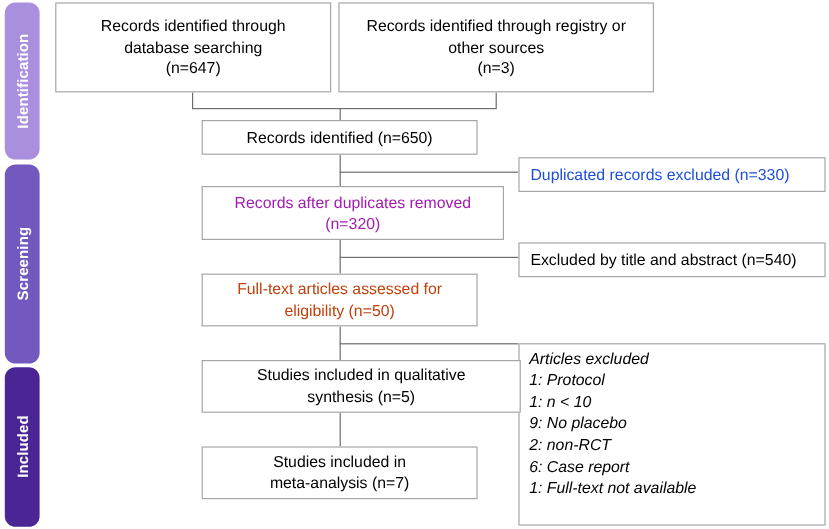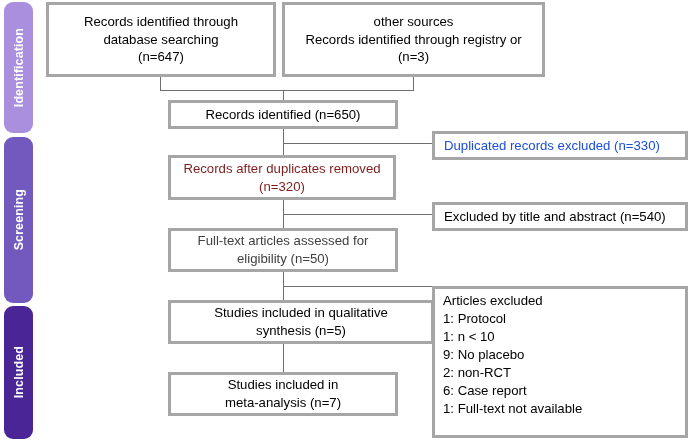--- a/index.html
+++ b/index.html
@@ -32,21 +32,21 @@
   }
   .stage-band span {
     writing-mode: vertical-rl;
     transform: rotate(180deg);
     white-space: nowrap;
   }
   .pbox {
     position: absolute;
     box-sizing: border-box;
     background: #ffffff;
-    border: 3px solid #1d4ed8;
+    border: 1px solid #1d4ed8;
     color: #000000;
     font-size: 13.2px;
     line-height: 1.36;
     display: flex;
     align-items: center;
     justify-content: center;
     text-align: center;
     padding: 2px 5px;
   }
   .pbox.listbox {
@@ -105,59 +105,59 @@
   <div class="pbox" style="left: 46px; top: 2px; width: 230px; height: 75px; border-color: rgb(166, 166, 166); color: rgb(0, 0, 0);">
     <span class="txt">
         <span class="lbl" style="display: block;">Records identified through</span>
         <span class="lbl" style="display: block;">database searching</span>
         <span class="lbl" style="display: block;">(n=647)</span>
       </span>
   </div>
 
   <div class="pbox" style="left: 282px; top: 2px; width: 263px; height: 75px; border-color: rgb(166, 166, 166); color: rgb(0, 0, 0);">
     <span class="txt">
+        <span class="lbl" style="display: block;">Records identified through registry or</span>
         <span class="lbl" style="display: block;">other sources</span>
-        <span class="lbl" style="display: block;">Records identified through registry or</span>
         <span class="lbl" style="display: block;">(n=3)</span>
       </span>
   </div>
 
   <div class="pbox" style="left: 168px; top: 100px; width: 230px; height: 29px; border-color: rgb(166, 166, 166); color: rgb(0, 0, 0);">
     <span class="txt">
         <span class="lbl" style="display: block;">Records identified (n=650)</span>
       </span>
   </div>
 
   <div class="pbox leftalign" style="left: 432px; top: 131px; width: 256px; height: 29px; border-color: rgb(166, 166, 166); color: #1d4ed8;">
     <span class="txt">
         <span class="lbl" style="display: block;">Duplicated records excluded (n=330)</span>
       </span>
   </div>
 
-  <div class="pbox" style="left: 168px; top: 155px; width: 228px; height: 45px; border-color: rgb(166, 166, 166); color: #7f1d1d; justify-content: center;">
+  <div class="pbox" style="left: 168px; top: 155px; width: 252px; height: 45px; border-color: rgb(166, 166, 166); color: #a21caf; justify-content: center;">
     <span class="txt">
         <span class="lbl" style="display: block;">Records after duplicates removed</span>
         <span class="lbl" style="display: block;">(n=320)</span>
       </span>
   </div>
 
   <div class="pbox leftalign" style="left: 432px; top: 202px; width: 256px; height: 29px; border-color: rgb(166, 166, 166); color: rgb(0, 0, 0);">
     <span class="txt">
         <span class="lbl" style="display: block;">Excluded by title and abstract (n=540)</span>
       </span>
   </div>
 
-  <div class="pbox" style="left: 168px; top: 228px; width: 230px; height: 44px; border-color: rgb(166, 166, 166); color: #404040;">
+  <div class="pbox" style="left: 168px; top: 228px; width: 230px; height: 44px; border-color: rgb(166, 166, 166); color: #c2410c;">
     <span class="txt">
         <span class="lbl" style="display: block;">Full-text articles assessed for</span>
         <span class="lbl" style="display: block;">eligibility (n=50)</span>
       </span>
   </div>
 
-  <div class="pbox listbox" style="left: 432px; top: 286px; width: 256px; height: 152px; border-color: rgb(166, 166, 166); color: rgb(0, 0, 0);">
+  <div class="pbox listbox" style="left: 432px; top: 286px; width: 256px; height: 152px; border-color: rgb(166, 166, 166); color: rgb(0, 0, 0); font-style: italic;">
     <span class="txt">
         <span class="lbl" style="display: block;">Articles excluded</span>
         <span class="lbl" style="display: block;">1: Protocol</span>
         <span class="lbl" style="display: block;">1: n &lt; 10</span>
         <span class="lbl" style="display: block;">9: No placebo</span>
         <span class="lbl" style="display: block;">2: non-RCT</span>
         <span class="lbl" style="display: block;">6: Case report</span>
         <span class="lbl" style="display: block;">1: Full-text not available</span>
       </span>
   </div>

